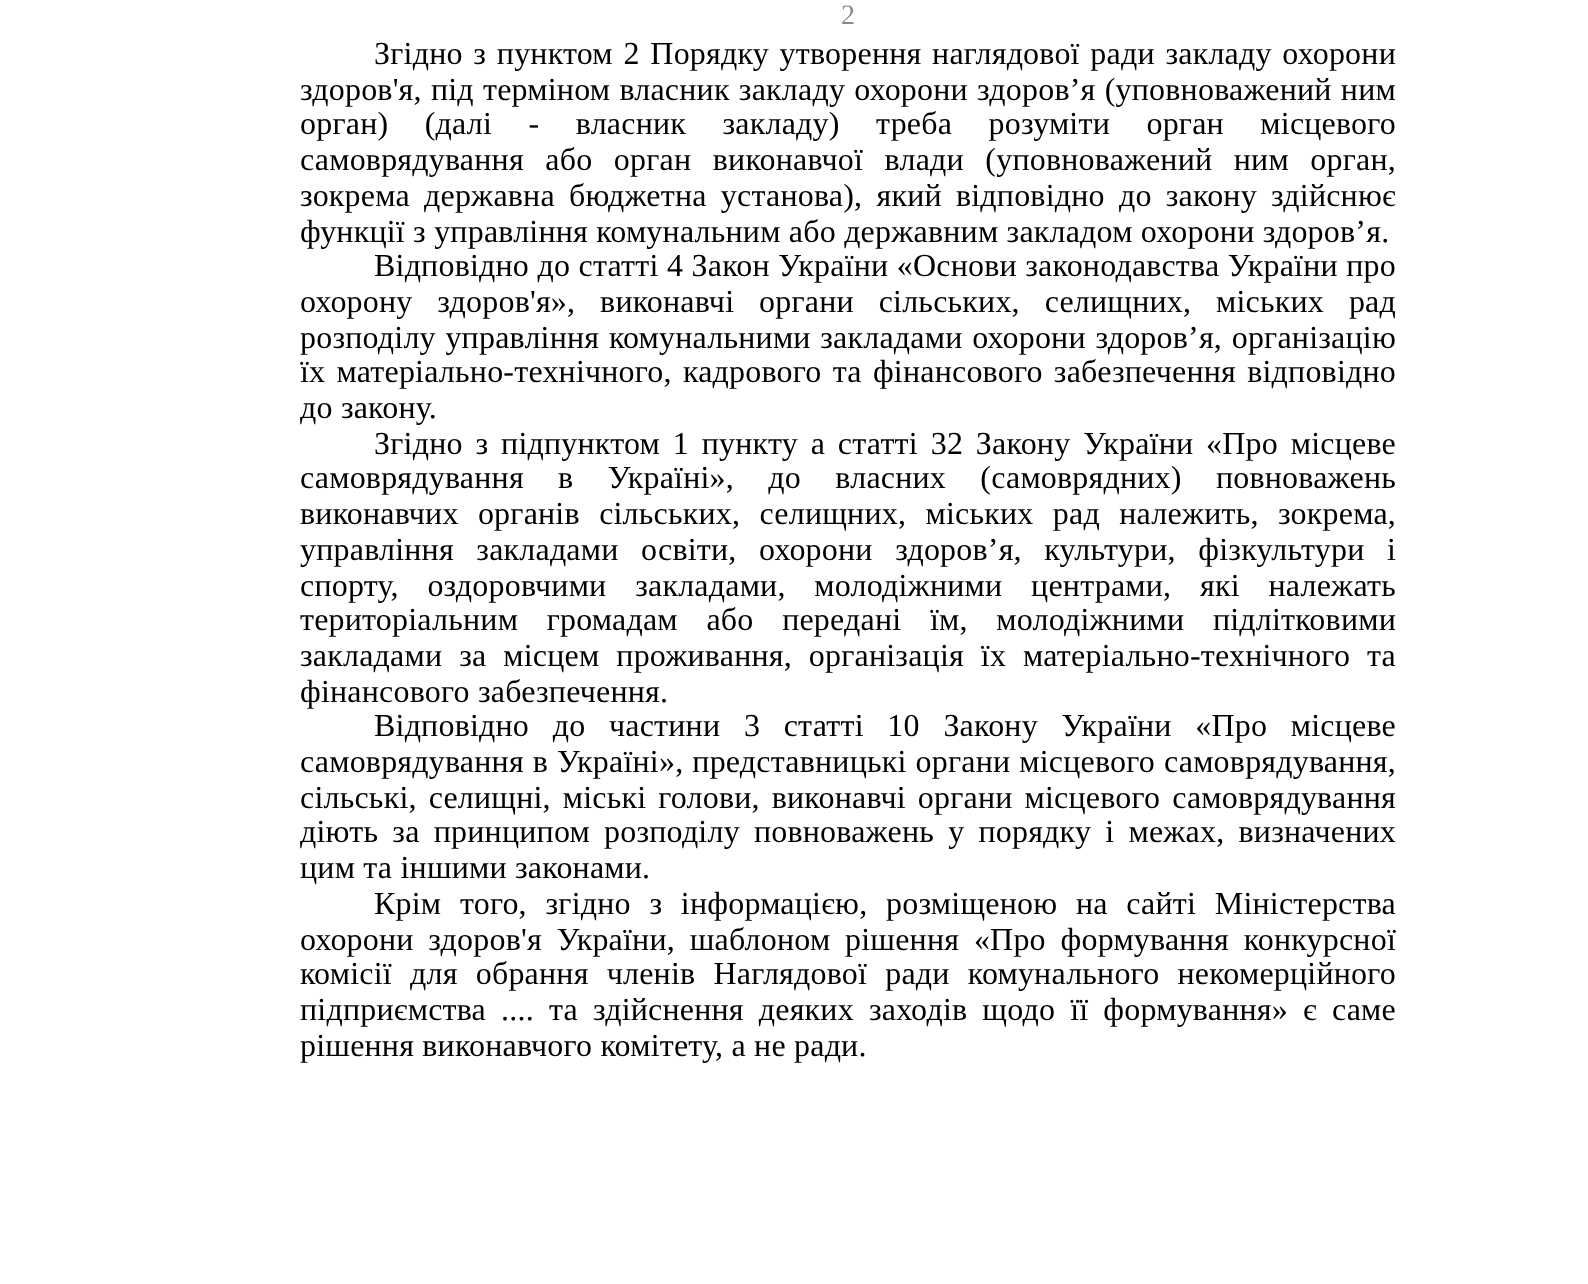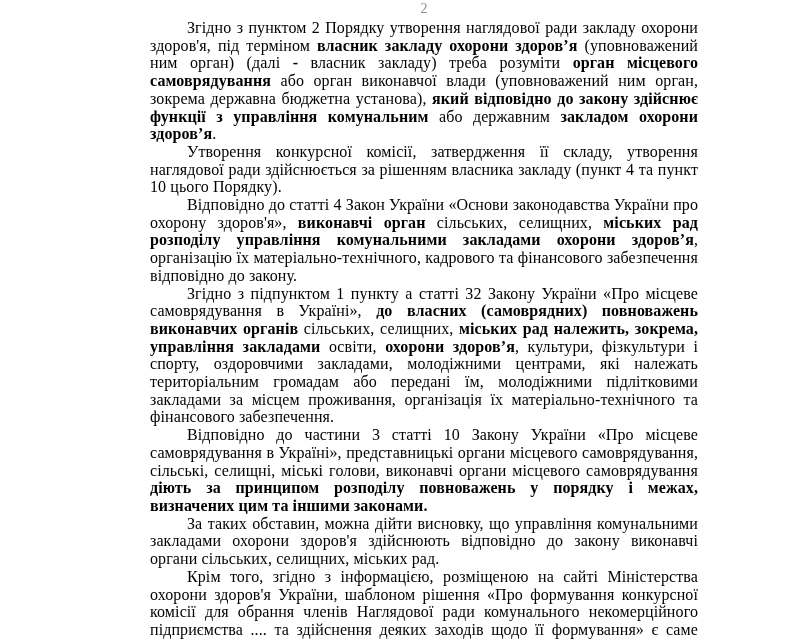--- a/index.html
+++ b/index.html
@@ -32,30 +32,28 @@
     font-size: 16px;
     line-height: 17.7px;
     text-align: justify;
     letter-spacing: 0.1px;
   }
   .para {
     margin: 0;
     text-indent: 37px;
   }
   .para b {
-    font-weight: bold;
+    font-weight: normal;
   }
 </style>
 </head>
 <body>
 
 <div class="page" style="background: rgb(255, 255, 255);">
   <div class="page-number" style="color: rgb(138, 138, 138);">2</div>
   <div class="content" id="document-body" style="color: rgb(0, 0, 0);">
       <p class="para"><span>Згідно з пунктом 2 Порядку утворення наглядової ради закладу охорони здоров'я, під терміном </span><b>власник закладу охорони здоров’я </b><span>(уповноважений ним орган) (далі </span><b>- </b><span>власник закладу) треба розуміти </span><b>орган місцевого самоврядування </b><span>або орган виконавчої влади (уповноважений ним орган, зокрема державна бюджетна установа), </span><b>який відповідно до закону здійснює функції з управління комунальним </b><span>або державним </span><b>закладом охорони здоров’я</b><span>.</span></p>
-      <p class="para"><span>Утворення конкурсної комісії, затвердження її складу, утворення наглядової ради здійснюється за рішенням власника закладу (пункт 4 та пункт 10 цього Порядку).</span></p>
-      <p class="para"><span>Відповідно до статті 4 Закон України «Основи законодавства України про охорону здоров'я», </span><b>виконавчі орган </b><span>сільських, селищних, </span><b>міських рад розподілу управління комунальними закладами охорони здоров’я</b><span>, організацію їх матеріально-технічного, кадрового та фінансового забезпечення відповідно до закону.</span></p>
+      <p class="para"><span>Відповідно до статті 4 Закон України «Основи законодавства України про охорону здоров'я», </span><b>виконавчі органи </b><span>сільських, селищних, </span><b>міських рад розподілу управління комунальними закладами охорони здоров’я</b><span>, організацію їх матеріально-технічного, кадрового та фінансового забезпечення відповідно до закону.</span></p>
       <p class="para"><span>Згідно з підпунктом 1 пункту а статті 32 Закону України «Про місцеве самоврядування в Україні», </span><b>до власних (самоврядних) повноважень виконавчих органів </b><span>сільських, селищних, </span><b>міських рад належить, зокрема, управління закладами </b><span>освіти, </span><b>охорони здоров’я</b><span>, культури, фізкультури і спорту, оздоровчими закладами, молодіжними центрами, які належать територіальним громадам або передані їм, молодіжними підлітковими закладами за місцем проживання, організація їх матеріально-технічного та фінансового забезпечення.</span></p>
       <p class="para"><span>Відповідно до частини 3 статті 10 Закону України «Про місцеве самоврядування в Україні», представницькі органи місцевого самоврядування, сільські, селищні, міські голови, виконавчі органи місцевого самоврядування </span><b>діють за принципом розподілу повноважень у порядку і межах, визначених цим та іншими законами.</b></p>
-      <p class="para"><span>За таких обставин, можна дійти висновку, що управління комунальними закладами охорони здоров'я здійснюють відповідно до закону виконавчі органи сільських, селищних, міських рад.</span></p>
       <p class="para"><span>Крім того, згідно з інформацією, розміщеною на сайті Міністерства охорони здоров'я України, шаблоном рішення «Про формування конкурсної комісії для обрання членів Наглядової ради комунального некомерційного підприємства .... та здійснення деяких заходів щодо її формування» є саме рішення виконавчого комітету, а не ради.</span></p>
     </div>
 </div>
 
 </body></html>

